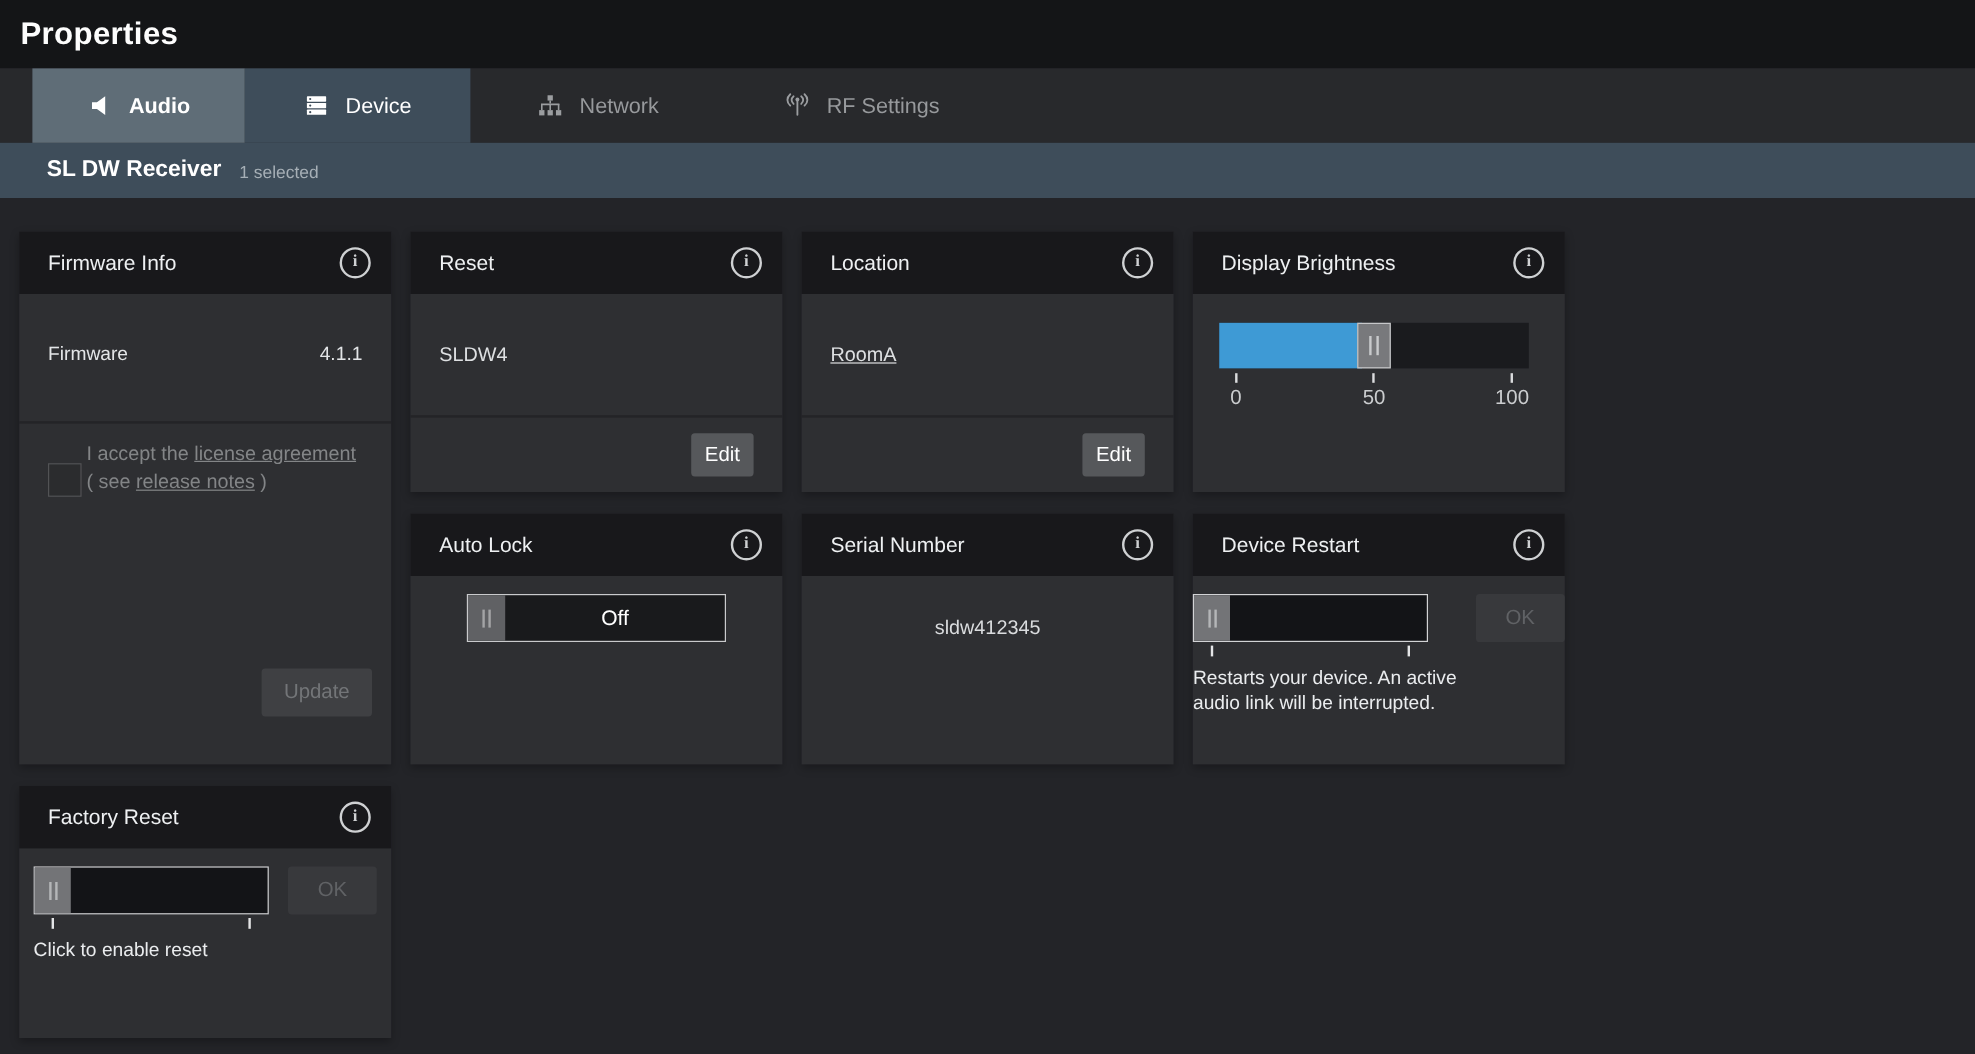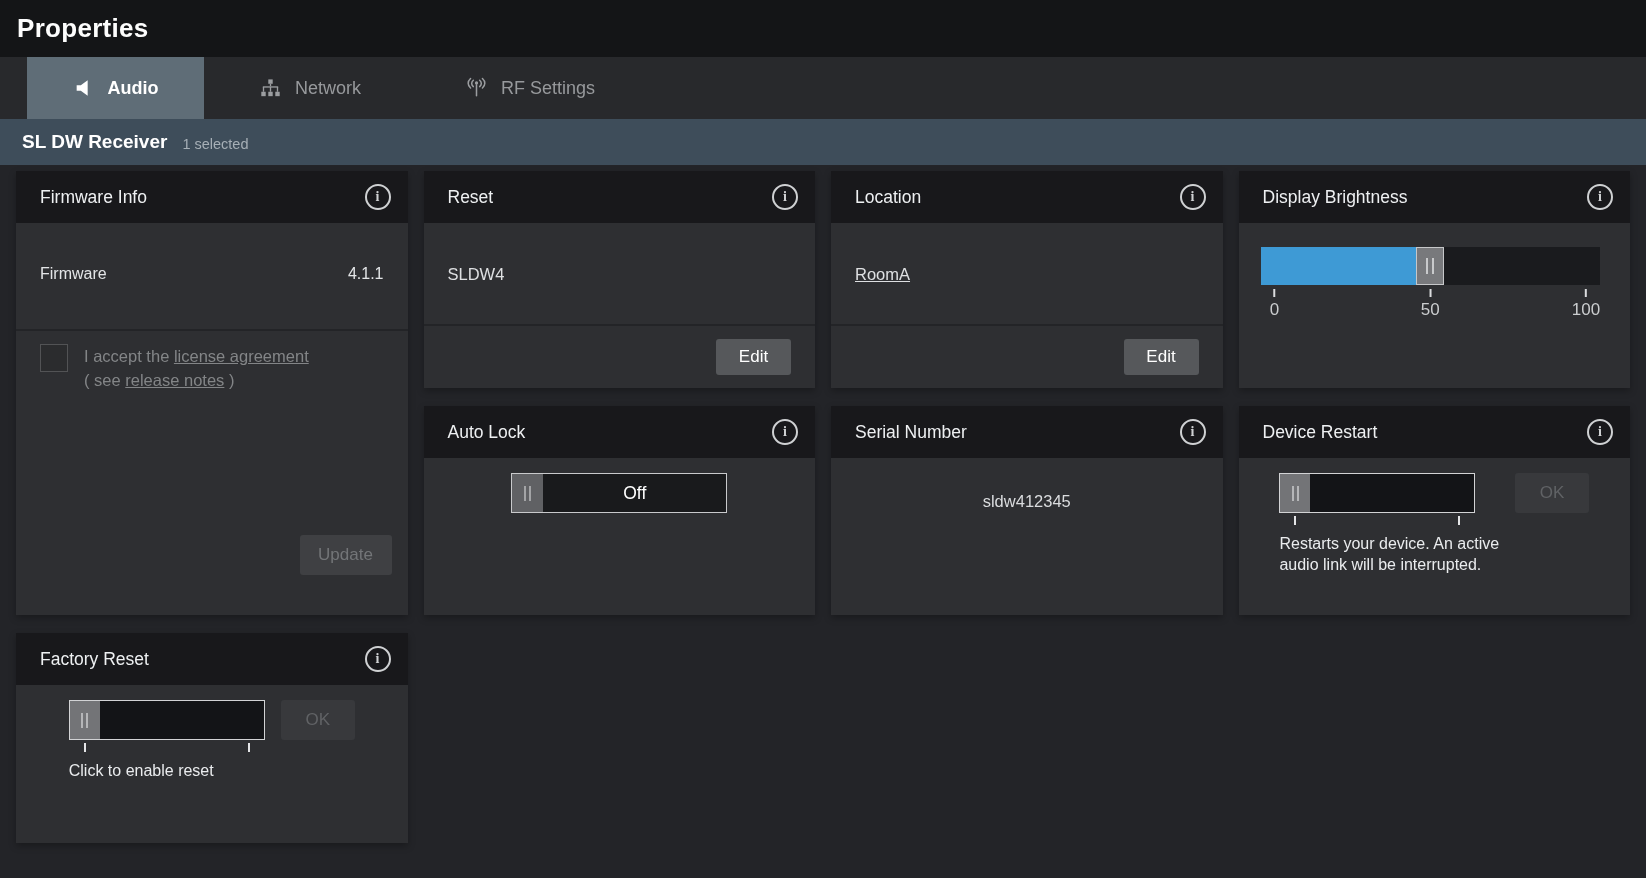--- a/index.html
+++ b/index.html
@@ -18,27 +18,27 @@
   .tabbar{height:62px;background:#28292c;display:flex;padding-left:27px;}
   .tab{display:flex;align-items:center;justify-content:center;gap:13px;
        font-size:18px;color:#97999c;cursor:pointer;user-select:none;}
   .tab svg{display:block;}
   .tab-audio{width:177px;background:#5f6d77;color:#fff;font-weight:bold;}
   .tab-device{width:188px;background:#3e4d5a;color:#fff;}
   .tab-network{width:212px;}
   .tab-rf{width:228px;}
 
   
-  .subheader{height:46px;background:#3e4d5a;display:flex;align-items:center;padding-left:22px;gap:15px;}
+  .subheader{height:46px;background:#3e4d5a;display:flex;align-items:center;padding-left:39px;gap:15px;}
   .subheader-title{color:#fff;font-size:19px;font-weight:700;}
   .subheader-count{color:#a6afb6;font-size:14.5px;padding-top:3px;}
 
   
-  .content{padding:6px 16px 0 16px;display:grid;
-           grid-template-columns:repeat(4,1fr);
+  .content{padding:28px 16px 0 16px;display:grid;
+           grid-template-columns:repeat(5,1fr);
            grid-template-rows:217px 209px 210px;
            column-gap:16px;row-gap:18px;}
   .card{background:#2e2f32;display:flex;flex-direction:column;box-shadow:0 3px 7px rgba(0,0,0,.28);}
   .card-firmware{grid-column:1;grid-row:1/3;}
   .card-name{grid-column:2;grid-row:1;}
   .card-location{grid-column:3;grid-row:1;}
   .card-brightness{grid-column:4;grid-row:1;}
   .card-autolock{grid-column:2;grid-row:2;}
   .card-serial{grid-column:3;grid-row:2;}
   .card-restart{grid-column:4;grid-row:2;}
@@ -52,32 +52,32 @@
              font-size:14px;font-weight:700;font-family:"Liberation Serif",serif;cursor:pointer;flex:none;}
 
   
   .fw-body{flex:1;display:flex;flex-direction:column;}
   .fw-row{margin:42px 24px 0 24px;display:flex;color:#e3e5e7;font-size:16px;justify-content:space-between;}
   .fw-row .fw-label{width:112px;}
   .fw-divider{margin-top:46px;border-top:2px solid #232427;}
   .fw-select{margin:18px 14px 0 24px;height:38px;background:#515255;border-radius:4px;
              display:flex;align-items:center;justify-content:space-between;padding:0 13px;
              color:#fff;font-weight:700;font-size:17px;cursor:pointer;}
-  .fw-license{display:flex;margin:13px 14px 0 24px;gap:16px;color:#838587;font-size:16.5px;line-height:24px;}
+  .fw-license{display:flex;margin:13px 14px 0 24px;gap:4px;color:#838587;font-size:16.5px;line-height:24px;align-items:flex-end;}
   .fw-checkbox{width:26px;height:26px;background:#2b2c2e;border:1px solid #525355;flex:none;cursor:pointer;}
   .u{text-decoration:underline;cursor:pointer;}
   .btn{border:none;border-radius:3px;cursor:pointer;font-family:inherit;}
   .btn-update{margin:auto 16px 40px auto;width:92px;height:40px;background:#3f4043;color:#737578;font-size:17px;}
 
   
   .simple-body{flex:1;display:flex;flex-direction:column;}
   .simple-value{flex:1;padding:42px 24px 0 24px;color:#dee0e2;font-size:16.5px;}
   .simple-footer{height:62px;flex:none;border-top:2px solid #232427;display:flex;
                  align-items:center;justify-content:flex-end;padding-right:24px;}
-  .btn-edit{width:75px;height:36px;background:#56585b;color:#fff;font-size:17px;}
+  .btn-edit{width:52px;height:36px;background:#56585b;color:#fff;font-size:17px;}
   .loc-link{color:#dee0e2;text-decoration:underline;cursor:pointer;}
 
   
   .bright-body{padding:24px 30px 0 22px;}
   .bslider{position:relative;height:38px;background:#1a1b1e;cursor:pointer;}
   .bfill{position:absolute;left:0;top:0;bottom:0;width:46%;background:#3e9ad5;}
   .bhandle{position:absolute;top:0;left:calc(50% - 14px);width:28px;height:38px;background:#78797c;
            border:1px solid #c6c7c9;box-sizing:border-box;display:flex;align-items:center;
            justify-content:center;gap:4px;cursor:grab;}
   .bhandle i,.toggle-handle i,.c-handle i{display:block;width:2px;background:#c9cacc;}
@@ -122,20 +122,37 @@
 
 <div class="tabbar">
   <div class="tab tab-audio">
     <span>
       <svg width="22" height="22" viewBox="0 0 24 24">
           <path d="M4 9h4.5L16 3.5v17L8.5 15H4z" fill="#ffffff"></path>
         </svg>
     </span>
     <span>Audio</span>
   </div>
+  <div class="tab tab-device">
+    <span>
+      <svg width="22" height="22" viewBox="0 0 24 24">
+        <g fill="#ffffff">
+          <rect x="3" y="3.6" width="17.5" height="4.8" rx="0.6"></rect>
+          <rect x="3" y="9.6" width="17.5" height="4.8" rx="0.6"></rect>
+          <rect x="3" y="15.6" width="17.5" height="4.8" rx="0.6"></rect>
+        </g>
+        <g fill="#3e4d5a">
+          <circle cx="6" cy="6" r="1"></circle>
+            <circle cx="6" cy="12" r="1"></circle>
+            <circle cx="6" cy="18" r="1"></circle>
+        </g>
+      </svg>
+    </span>
+    <span>Device</span>
+  </div>
   <div class="tab tab-network">
     <span>
       <svg width="23" height="23" viewBox="0 0 24 24" fill="#9b9da0">
         <rect x="9.7" y="2.5" width="4.6" height="4.6"></rect>
         <rect x="2.4" y="15.4" width="4.6" height="4.6"></rect>
         <rect x="9.7" y="15.4" width="4.6" height="4.6"></rect>
         <rect x="17" y="15.4" width="4.6" height="4.6"></rect>
         <path d="M11.3 7.1h1.4v2.6h-1.4z"></path>
         <path d="M4 9.7h16v1.4H4z"></path>
         <path d="M4 10.4h1.4v5H4zM11.3 10.4h1.4v5h-1.4zM18.6 10.4H20v5h-1.4z"></path>

